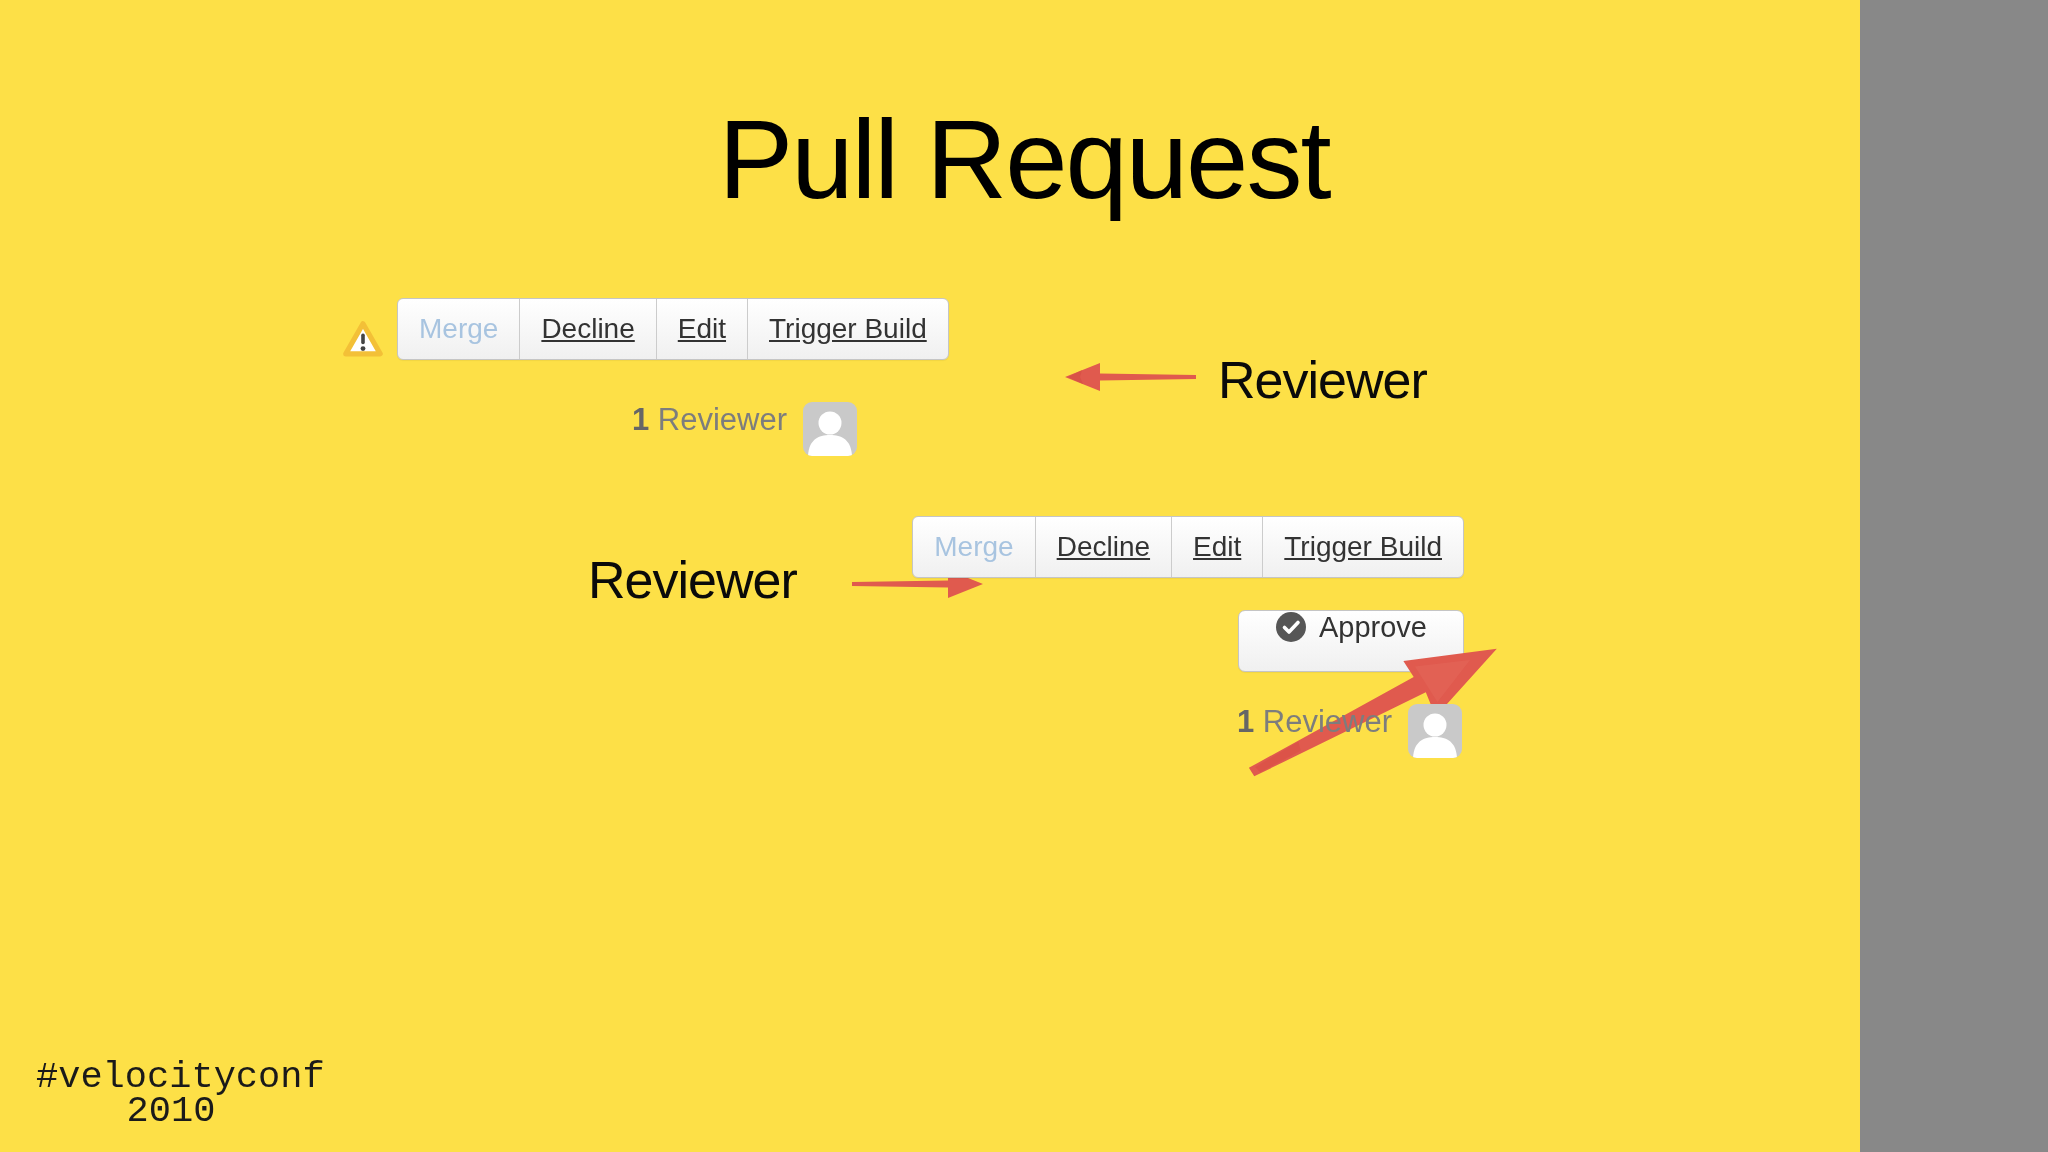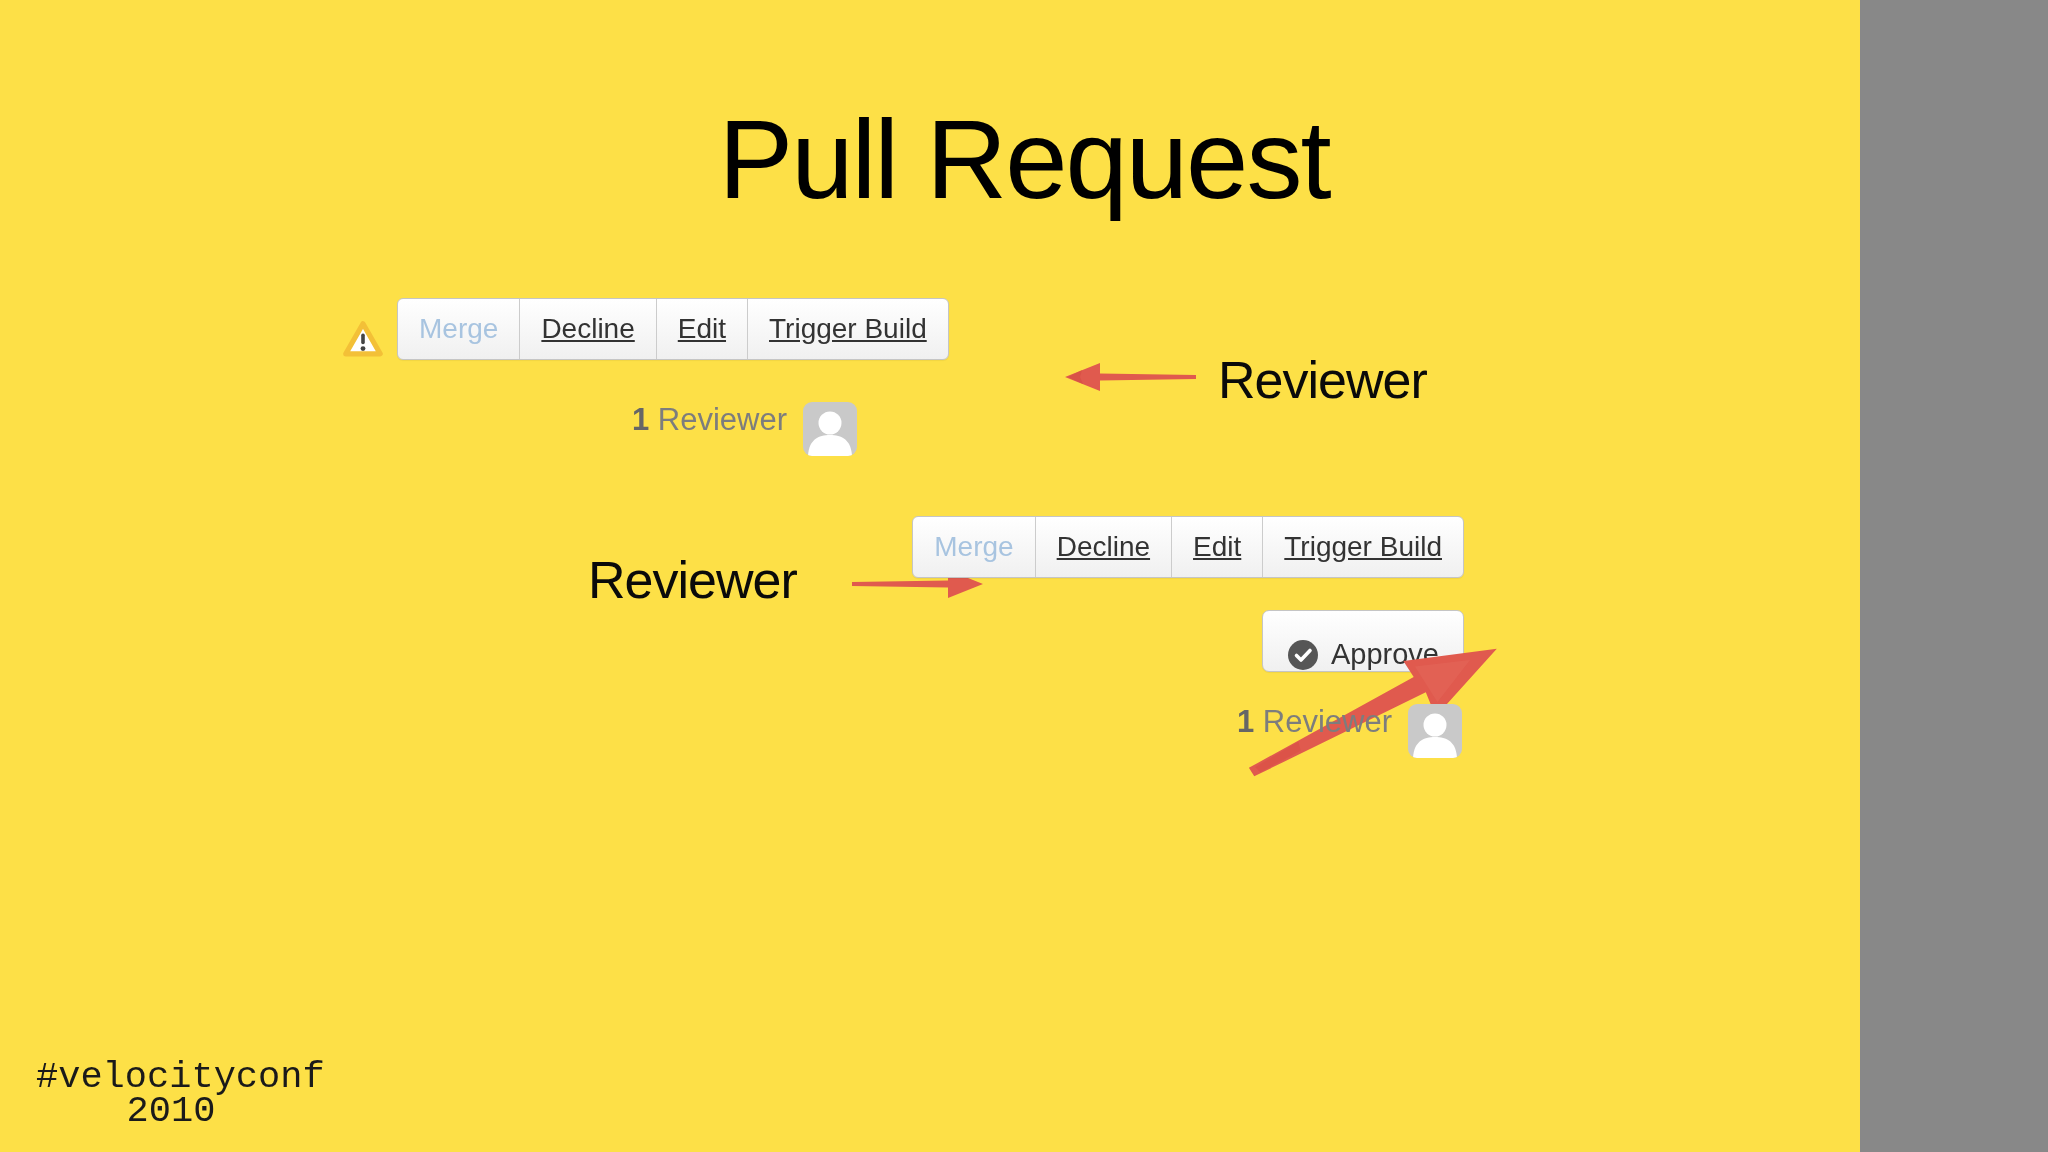--- a/index.html
+++ b/index.html
@@ -32,22 +32,22 @@
     font-family:"Liberation Sans", sans-serif;line-height:60px;
     white-space:nowrap;
   }
   .btn-group .btn + .btn{border-left:1px solid #ccc;text-decoration:underline;}
   .btn-group .btn.disabled{color:#a8c4e0;}
   #group1{left:397px;top:298px;}
   #group2{right:396px;top:516px;}
   
   .approve-btn{
     position:absolute;right:396px;top:610px;
-    display:flex;align-items:flex-end;gap:12px;
-    height:62px;padding:0 24px;
+    display:flex;align-items:flex-start;gap:12px;
+    height:62px;padding:0 36px;
     border:1px solid #c5c5c5;border-radius:7px;
     background:linear-gradient(#ffffff,#f0f0f0);
     box-shadow:0 1px 1px rgba(0,0,0,0.05);
     font-size:29px;font-weight:500;color:#333;cursor:pointer;
     font-family:"Liberation Sans", sans-serif;
   }
   
   .warning{position:absolute;width:40px;height:38px;}
   #warning1{left:343px;top:320px;}
   #warning2{left:1004px;top:538px;}

